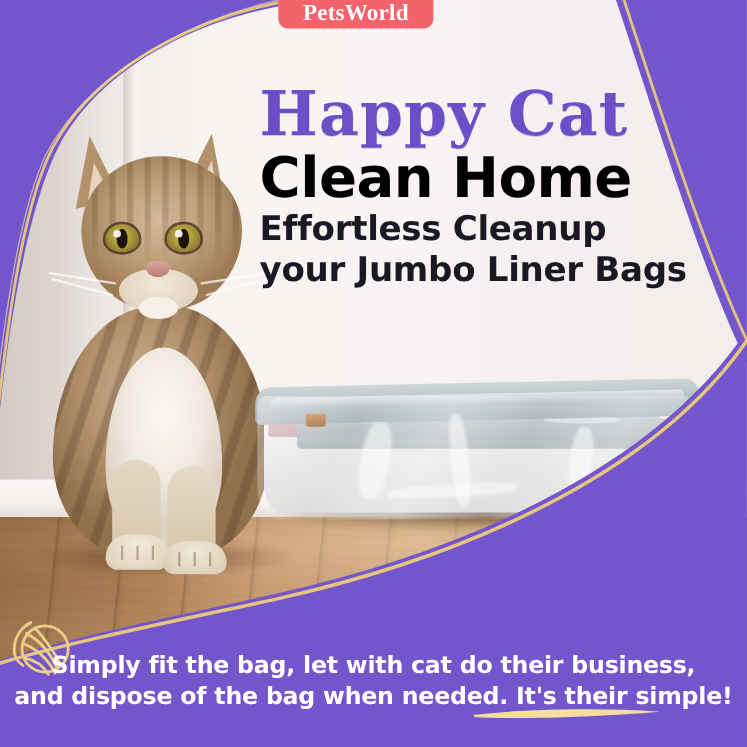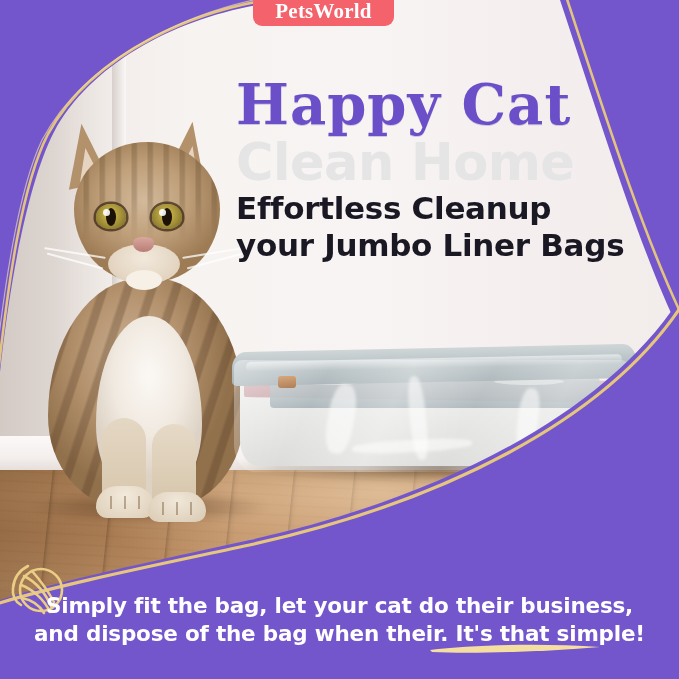--- a/index.html
+++ b/index.html
@@ -337,21 +337,21 @@
     letter-spacing: 1px;
     text-shadow: 0 1px 0 rgba(90,60,170,.25);
     margin: 0;
     white-space: nowrap;
   }
   .h-clean {
     font-family: "DejaVu Sans", sans-serif;
     font-weight: 700;
     font-size: 51px;
     line-height: 1.05;
-    color: #e5e5e5;
+    color: #000000;
     letter-spacing: -0.5px;
     margin: 4px 0 0 0;
     white-space: nowrap;
   }
   .sub {
     font-family: "DejaVu Sans", sans-serif;
     font-weight: 700;
     font-size: 31px;
     line-height: 1.16;
     color: #1A1823;
@@ -488,21 +488,21 @@
       <circle cx="33" cy="32" r="21"></circle>
       <path d="M16,18 C28,24 38,36 44,50"></path>
       <path d="M24,13 C32,22 40,33 46,44"></path>
       <path d="M13,27 C24,31 36,41 42,54"></path>
       <path d="M14,40 C24,42 32,48 36,55"></path>
       <path d="M20,8 C12,12 6,20 5,30 C4,38 8,44 13,47"></path>
     </g>
   </svg>
 
   <div class="caption">
-    <span class="l1">Simply fit the bag, let your cat do their business,</span>
-    <span class="l2">and dispose of the bag when their. It's that simple!</span>
+    <span class="l1">Simply fit the bag, let with cat do their business,</span>
+    <span class="l2">and dispose of the bag when needed. It's their simple!</span>
   </div>
 
   <svg style="position:absolute;left:0;top:0;width:679px;height:679px;pointer-events:none" viewBox="0 0 679 679">
     <path d="M430,650 C470,645 540,643 600,647 C540,652 470,654 432,652 Z" fill="#F5DFA0"></path>
   </svg>
 
 </div>
 
 </body></html>

